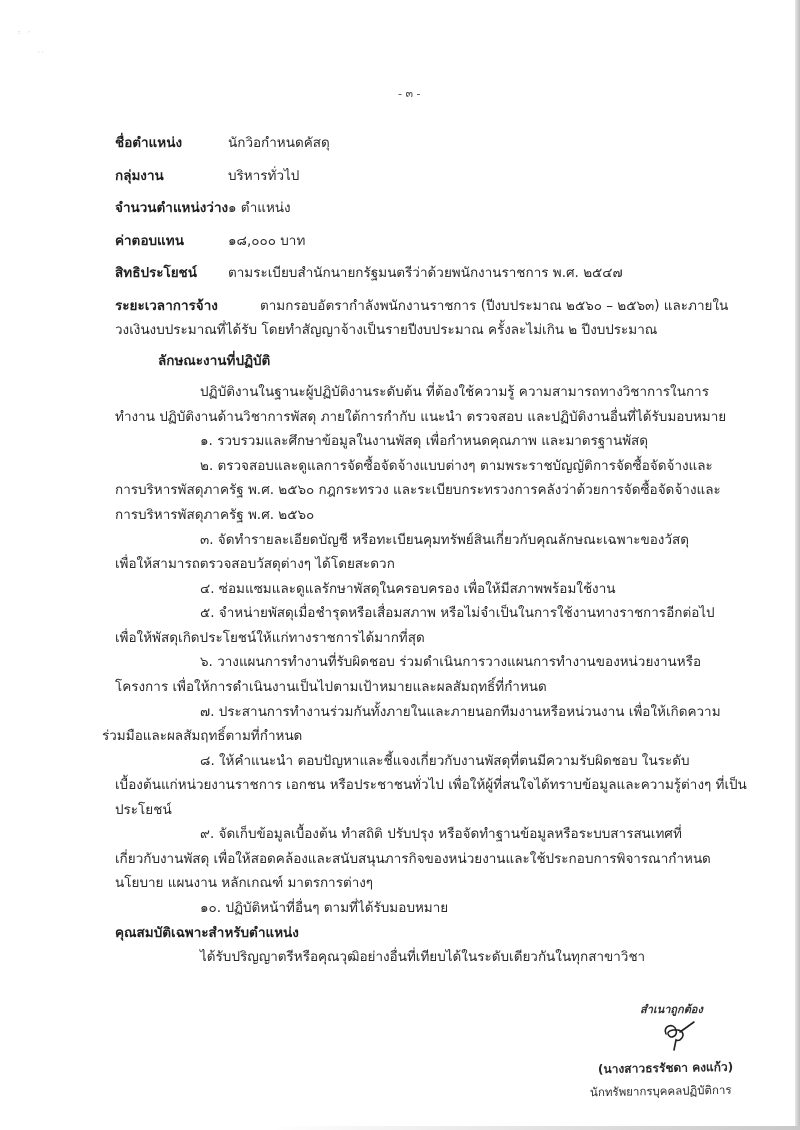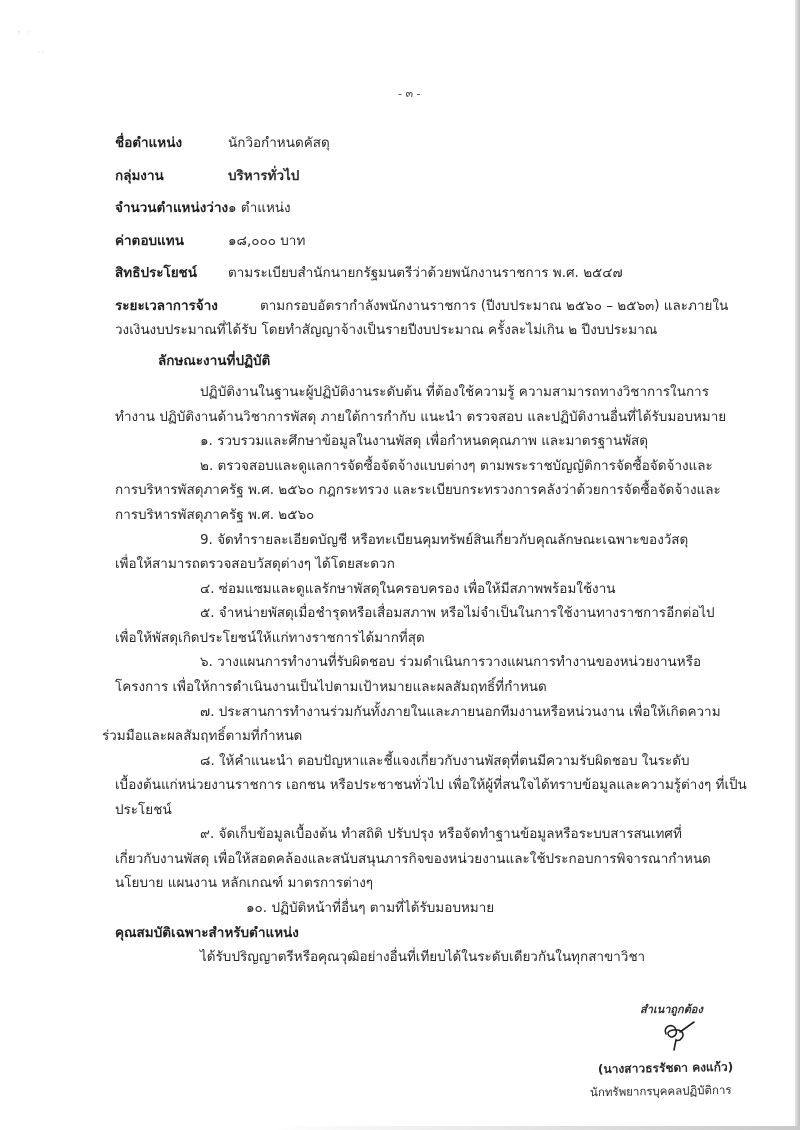--- a/index.html
+++ b/index.html
@@ -41,21 +41,21 @@
 <div class="bottom-edge"></div>
 <div class="specks">:  ·</div>
 <div class="specks2">·  ·</div>
 
 <div class="page-num">- ๓ -</div>
 
 <div class="t lbl" style="left:115px; top:133px;">ชื่อตำแหน่ง</div>
 <div class="t" style="left:228px; top:133px;">นักวิอกำหนดคัสดุ</div>
 
 <div class="t lbl" style="left:115px; top:166px;">กลุ่มงาน</div>
-<div class="t" style="left:228px; top:166px;font-weight:bold;">บริหารทั่วไป</div>
+<div class="t" style="left:228px; top:166px;">บริหารทั่วไป</div>
 
 <div class="t lbl" style="left:115px; top:198px;">จำนวนตำแหน่งว่าง</div>
 <div class="t" style="left:228px; top:198px;">๑ ตำแหน่ง</div>
 
 <div class="t lbl" style="left:115px; top:231px;">ค่าตอบแทน</div>
 <div class="t" style="left:228px; top:231px;">๑๘,๐๐๐ บาท</div>
 
 <div class="t lbl" style="left:115px; top:263px;">สิทธิประโยชน์</div>
 <div class="t" style="left:228px; top:263px;">ตามระเบียบสำนักนายกรัฐมนตรีว่าด้วยพนักงานราชการ พ.ศ. ๒๕๔๗</div>
 
@@ -66,21 +66,21 @@
 <div class="t lbl" style="left:115px; top:351px;margin-left:43px;">ลักษณะงานที่ปฏิบัติ</div>
 <div class="t" style="left:200px; top:382px;">ปฏิบัติงานในฐานะผู้ปฏิบัติงานระดับต้น ที่ต้องใช้ความรู้ ความสามารถทางวิชาการในการ</div>
 <div class="t" style="left:115px; top:407px;">ทำงาน ปฏิบัติงานด้านวิชาการพัสดุ ภายใต้การกำกับ แนะนำ ตรวจสอบ และปฏิบัติงานอื่นที่ได้รับมอบหมาย</div>
 
 <div class="t" style="left:200px; top:431px;">๑. รวบรวมและศึกษาข้อมูลในงานพัสดุ เพื่อกำหนดคุณภาพ และมาตรฐานพัสดุ</div>
 
 <div class="t" style="left:200px; top:456px;">๒. ตรวจสอบและดูแลการจัดซื้อจัดจ้างแบบต่างๆ ตามพระราชบัญญัติการจัดซื้อจัดจ้างและ</div>
 <div class="t" style="left:115px; top:480px;">การบริหารพัสดุภาครัฐ พ.ศ. ๒๕๖๐ กฎกระทรวง และระเบียบกระทรวงการคลังว่าด้วยการจัดซื้อจัดจ้างและ</div>
 <div class="t" style="left:115px; top:505px;">การบริหารพัสดุภาครัฐ พ.ศ. ๒๕๖๐</div>
 
-<div class="t" style="left:200px; top:530px;">9. จัดทำรายละเอียดบัญชี หรือทะเบียนคุมทรัพย์สินเกี่ยวกับคุณลักษณะเฉพาะของวัสดุ</div>
+<div class="t" style="left:200px; top:530px;">๓. จัดทำรายละเอียดบัญชี หรือทะเบียนคุมทรัพย์สินเกี่ยวกับคุณลักษณะเฉพาะของวัสดุ</div>
 <div class="t" style="left:115px; top:554px;">เพื่อให้สามารถตรวจสอบวัสดุต่างๆ ได้โดยสะดวก</div>
 
 <div class="t" style="left:200px; top:579px;">๔. ซ่อมแซมและดูแลรักษาพัสดุในครอบครอง เพื่อให้มีสภาพพร้อมใช้งาน</div>
 
 <div class="t" style="left:200px; top:603px;">๕. จำหน่ายพัสดุเมื่อชำรุดหรือเสื่อมสภาพ หรือไม่จำเป็นในการใช้งานทางราชการอีกต่อไป</div>
 <div class="t" style="left:115px; top:628px;">เพื่อให้พัสดุเกิดประโยชน์ให้แก่ทางราชการได้มากที่สุด</div>
 
 <div class="t" style="left:200px; top:652px;">๖. วางแผนการทำงานที่รับผิดชอบ ร่วมดำเนินการวางแผนการทำงานของหน่วยงานหรือ</div>
 <div class="t" style="left:115px; top:677px;">โครงการ เพื่อให้การดำเนินงานเป็นไปตามเป้าหมายและผลสัมฤทธิ์ที่กำหนด</div>
 
@@ -88,21 +88,21 @@
 <div class="t" style="left:102px; top:726px;">ร่วมมือและผลสัมฤทธิ์ตามที่กำหนด</div>
 
 <div class="t" style="left:200px; top:751px;">๘. ให้คำแนะนำ ตอบปัญหาและชี้แจงเกี่ยวกับงานพัสดุที่ตนมีความรับผิดชอบ ในระดับ</div>
 <div class="t" style="left:115px; top:775px;">เบื้องต้นแก่หน่วยงานราชการ เอกชน หรือประชาชนทั่วไป เพื่อให้ผู้ที่สนใจได้ทราบข้อมูลและความรู้ต่างๆ ที่เป็น</div>
 <div class="t" style="left:115px; top:800px;">ประโยชน์</div>
 
 <div class="t" style="left:200px; top:824px;">๙. จัดเก็บข้อมูลเบื้องต้น ทำสถิติ ปรับปรุง หรือจัดทำฐานข้อมูลหรือระบบสารสนเทศที่</div>
 <div class="t" style="left:115px; top:849px;">เกี่ยวกับงานพัสดุ เพื่อให้สอดคล้องและสนับสนุนภารกิจของหน่วยงานและใช้ประกอบการพิจารณากำหนด</div>
 <div class="t" style="left:115px; top:873px;">นโยบาย แผนงาน หลักเกณฑ์ มาตรการต่างๆ</div>
 
-<div class="t" style="left:200px; top:898px;margin-left:46px;">๑๐. ปฏิบัติหน้าที่อื่นๆ ตามที่ได้รับมอบหมาย</div>
+<div class="t" style="left:200px; top:898px;">๑๐. ปฏิบัติหน้าที่อื่นๆ ตามที่ได้รับมอบหมาย</div>
 
 <div class="t lbl" style="left:115px; top:923px;">คุณสมบัติเฉพาะสำหรับตำแหน่ง</div>
 <div class="t" style="left:200px; top:947px;">ได้รับปริญญาตรีหรือคุณวุฒิอย่างอื่นที่เทียบได้ในระดับเดียวกันในทุกสาขาวิชา</div>
 
 <div class="sig-name-top">สำเนาถูกต้อง</div>
 <svg class="signature" viewBox="0 0 40 34">
   <path d="M8 14 C 4 6, 16 2, 18 10 C 20 16, 12 20, 10 14 C 9 10, 20 8, 24 12 C 27 16, 22 22, 18 20 L 16 30 M 22 12 L 36 2" fill="none" stroke="#222" stroke-width="1.6" stroke-linecap="round"></path>
 </svg>
 <div class="sig-name">(นางสาวธรรัชดา  คงแก้ว)</div>
 <div class="sig-title">นักทรัพยากรบุคคลปฏิบัติการ</div>

